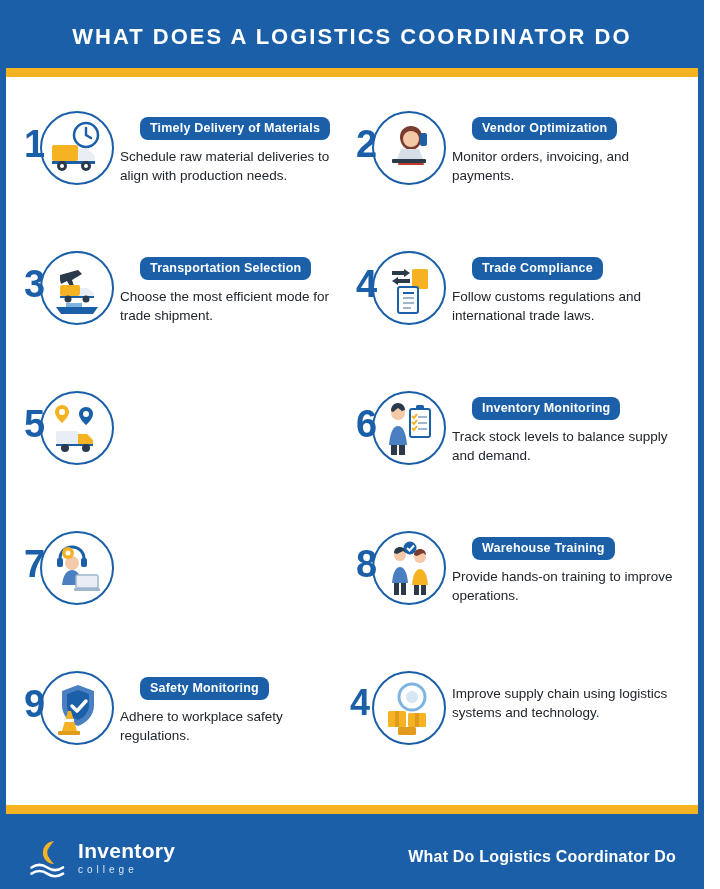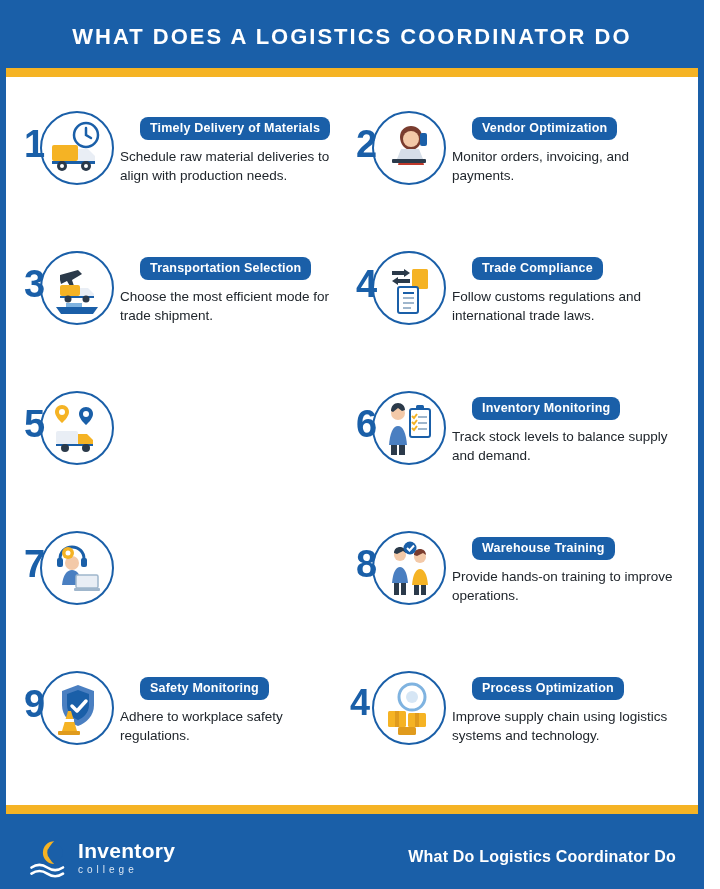--- a/index.html
+++ b/index.html
@@ -386,21 +386,20 @@
             <circle cx="34" cy="18" r="13" fill="none" stroke="#7fb3e0" stroke-width="3"></circle>
             <circle cx="34" cy="18" r="6" fill="#d6e6f5"></circle>
             <rect x="10" y="32" width="18" height="16" rx="1.5" fill="#f5b324"></rect>
             <rect x="17" y="32" width="4" height="16" fill="#e09b1d"></rect>
             <rect x="30" y="34" width="18" height="14" rx="1.5" fill="#f5b324"></rect>
             <rect x="37" y="34" width="4" height="14" fill="#e09b1d"></rect>
             <rect x="20" y="48" width="18" height="8" rx="1.5" fill="#e09b1d"></rect>
           </svg>
         </div>
         <div class="texts">
-          <div class="pill">Process Optimization</div>
           <div class="desc">Improve supply chain using logistics systems and technology.</div>
         </div>
       </div>
 
     </div>
   </div>
 
   <div class="footer-rule"></div>
   <div class="footer">
     <div class="logo">

